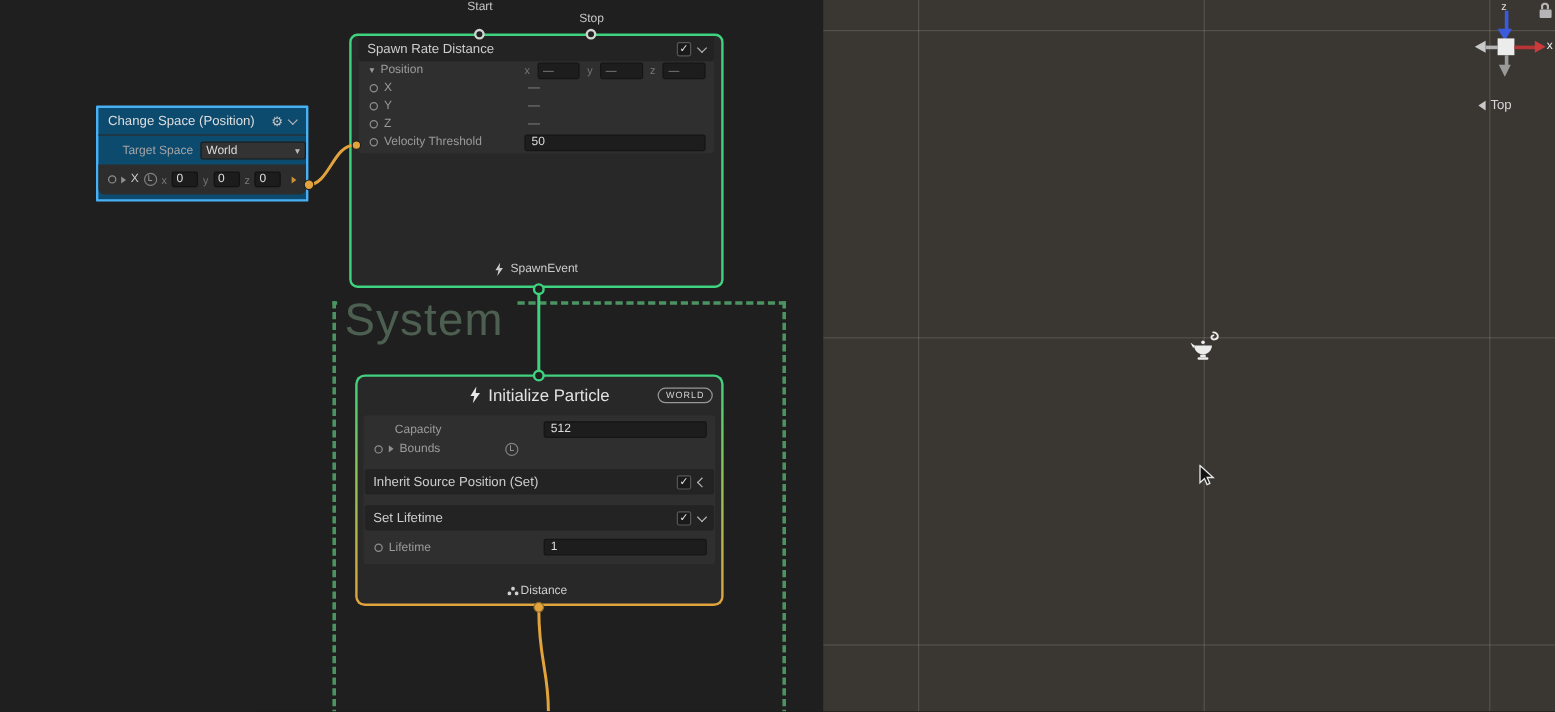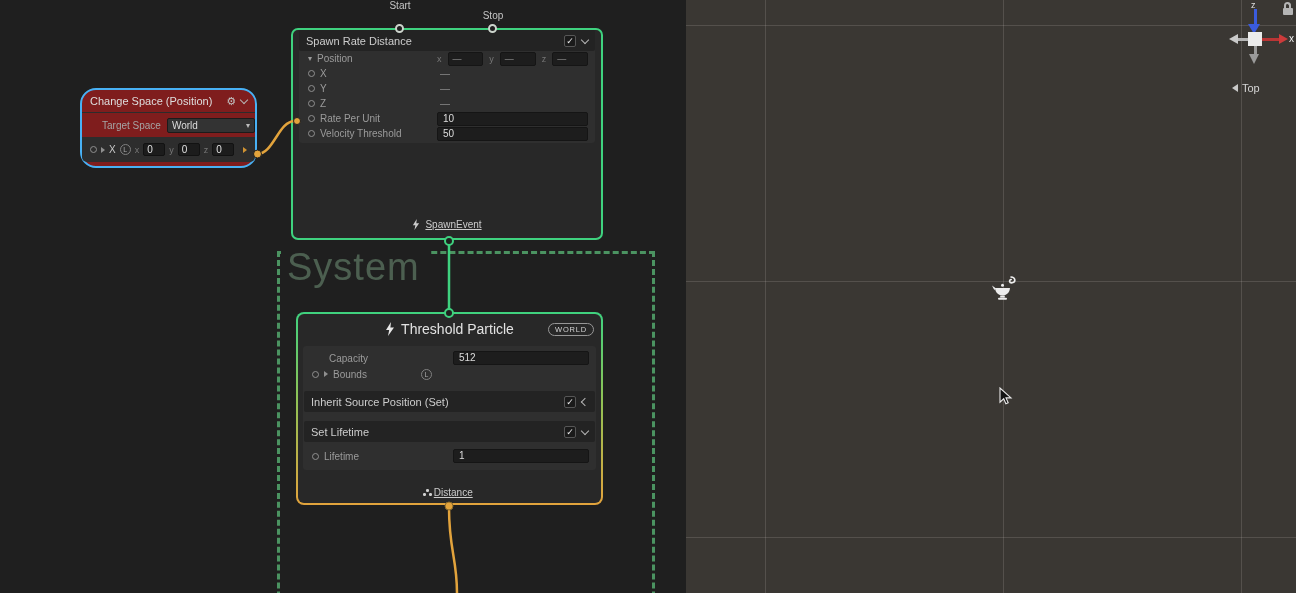--- a/index.html
+++ b/index.html
@@ -34,27 +34,27 @@
   .ring{width:7px;height:7px;border:1px solid #8f8f8f;border-radius:50%;flex:none;box-sizing:border-box;}
   .fold{font-size:8px;color:#9b9b9b;line-height:1;}
   .fields{position:absolute;left:138px;right:7px;display:flex;align-items:center;gap:6px;}
   .axisl{font-size:9px;color:#777;}
   .mini{flex:1;height:12px;background:#1d1d1d;border:1px solid #151515;border-radius:2px;
         color:#8f8f8f;font-size:9px;line-height:12px;padding:0 4px;}
   .pinput{position:absolute;left:138px;right:7px;height:12px;background:#1d1d1d;border:1px solid #151515;
           border-radius:2px;color:#dcdcdc;font-size:10px;line-height:12px;padding:0 5px;}
   .dashval{position:absolute;left:141px;color:#8a8a8a;}
   .flow-row{position:absolute;left:0;right:0;display:flex;align-items:center;justify-content:center;
-            gap:5px;color:#cccccc;font-size:10px;text-decoration:underline;}
+            gap:5px;color:#cccccc;font-size:10px;}
   .anchor-label{position:absolute;width:60px;text-align:center;font-size:10px;color:#c6c6c6;z-index:3;}
   .anchor-ring{position:absolute;width:9px;height:9px;box-sizing:border-box;border:2px solid #cdd5cd;
                border-radius:50%;background:#1f1f1f;z-index:3;}
 
-  .cs{left:80px;top:88px;width:177px;height:80px;background:#7f1d1d;
-      border:2px solid #48b1f5;border-radius:16px;}
+  .cs{left:80px;top:88px;width:177px;height:80px;background:#0c4a6e;
+      border:2px solid #48b1f5;border-radius:1px;}
   .cs-title{display:flex;align-items:center;height:22px;padding:0 8px;gap:5px;color:#dedede;
             font-size:11px;border-bottom:1px solid #2c2c2c;}
   .gear{color:#c2c2c2;font-size:11px;}
   .cs-row{display:flex;align-items:center;height:24px;padding-left:20px;gap:6px;color:#a5a5a5;font-size:10px;}
   .dropdown{display:flex;align-items:center;width:88px;height:15px;background:#333;border:1px solid #1b1b1b;
             border-radius:2px;color:#dcdcdc;font-size:10px;padding:0 4px;gap:4px;box-sizing:border-box;}
   .dd-arrow{font-size:8px;color:#bdbdbd;}
   .cs-io{display:flex;align-items:center;height:25px;background:#2d2d2d;border-radius:0 0 5px 5px;
          padding:0 8px;gap:4px;font-size:10px;color:#c9c9c9;}
   .badge-l{display:flex;align-items:center;justify-content:center;width:11px;height:11px;
@@ -156,25 +156,20 @@
           <span>Y</span>
           <span class="dashval">—</span>
         </div>
         <div class="prow">
           <span class="ring"></span>
           <span>Z</span>
           <span class="dashval">—</span>
         </div>
         <div class="prow">
           <span class="ring"></span>
-          <span>Rate Per Unit</span>
-          <span class="pinput">10</span>
-        </div>
-        <div class="prow">
-          <span class="ring"></span>
           <span>Velocity Threshold</span>
           <span class="pinput">50</span>
         </div>
       </div>
       <div class="flow-row" style="bottom:8px">
         <svg width="8" height="11" viewBox="0 0 10 14">
             <path d="M6 0 L1 8 H4.2 L3 14 L9 5.5 H5.4 Z" fill="#cccccc"></path>
           </svg>
         <span>SpawnEvent</span>
       </div>
@@ -209,21 +204,21 @@
         <span class="tri orange"></span>
       </div>
     </div>
 
     <div class="init-wrap">
       <div class="init">
         <div class="node-title">
           <svg width="10" height="14" viewBox="0 0 10 14">
               <path d="M6 0 L1 8 H4.2 L3 14 L9 5.5 H5.4 Z" fill="#e8e8e8"></path>
             </svg>
-          <span>Threshold Particle</span>
+          <span>Initialize Particle</span>
         </div>
         <span class="badge-world">WORLD</span>
         <div class="init-body">
           <div class="prow">
             <span style="width:12px"></span>
             <span>Capacity</span>
             <span class="pinput">512</span>
           </div>
           <div class="prow">
             <span class="ring"></span>

